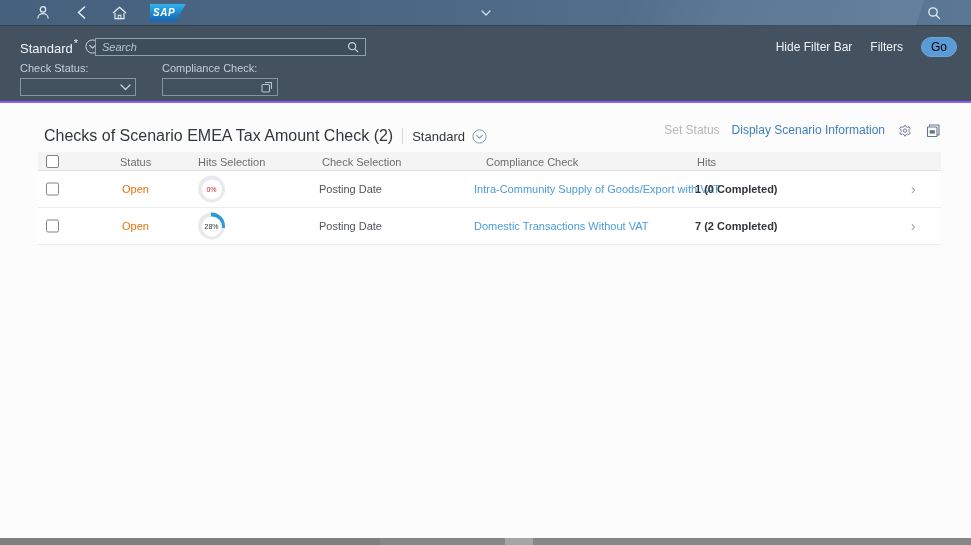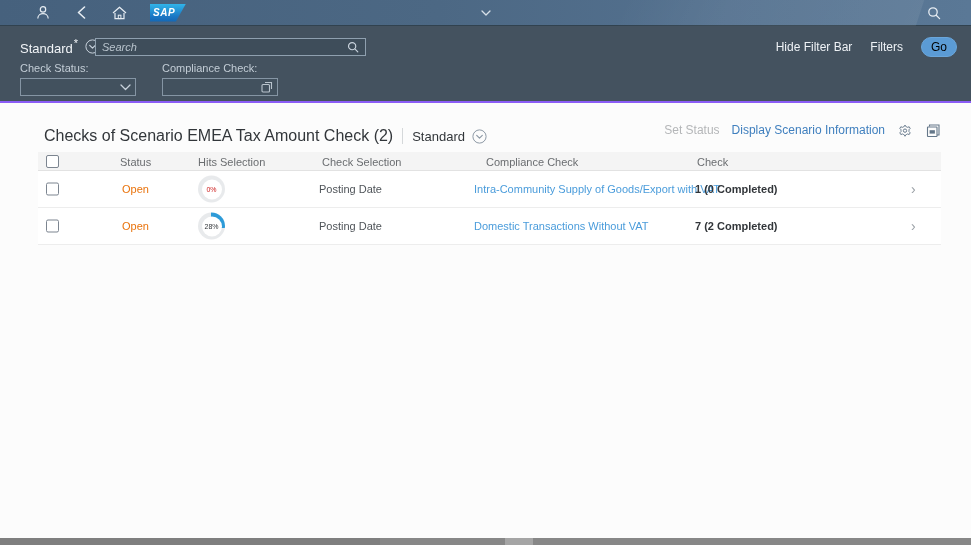--- a/index.html
+++ b/index.html
@@ -240,21 +240,21 @@
   </div>
 
   <div class="tbl">
 
     <div class="tbl-header">
       <span class="checkbox"></span>
       <span class="th th-status">Status</span>
       <span class="th th-hits-completed">Hits Selection</span>
       <span class="th th-time">Check Selection</span>
       <span class="th th-check">Compliance Check</span>
-      <span class="th th-hits">Check</span>
+      <span class="th th-hits">Hits</span>
     </div>
 
     <div class="tbl-row">
       <span class="checkbox"></span>
       <span class="cell status-cell" style="color: rgb(233, 115, 12);">Open</span>
       <span class="cell progress-wrap">
         <span class="ring" style="background: conic-gradient(rgb(45, 155, 216) 0deg, rgb(45, 155, 216) 0%, rgb(232, 234, 236) 0%, rgb(232, 234, 236) 100%);">
           <span class="ring-inner" style="color: rgb(204, 25, 25);">0%</span>
         </span>
       </span>

